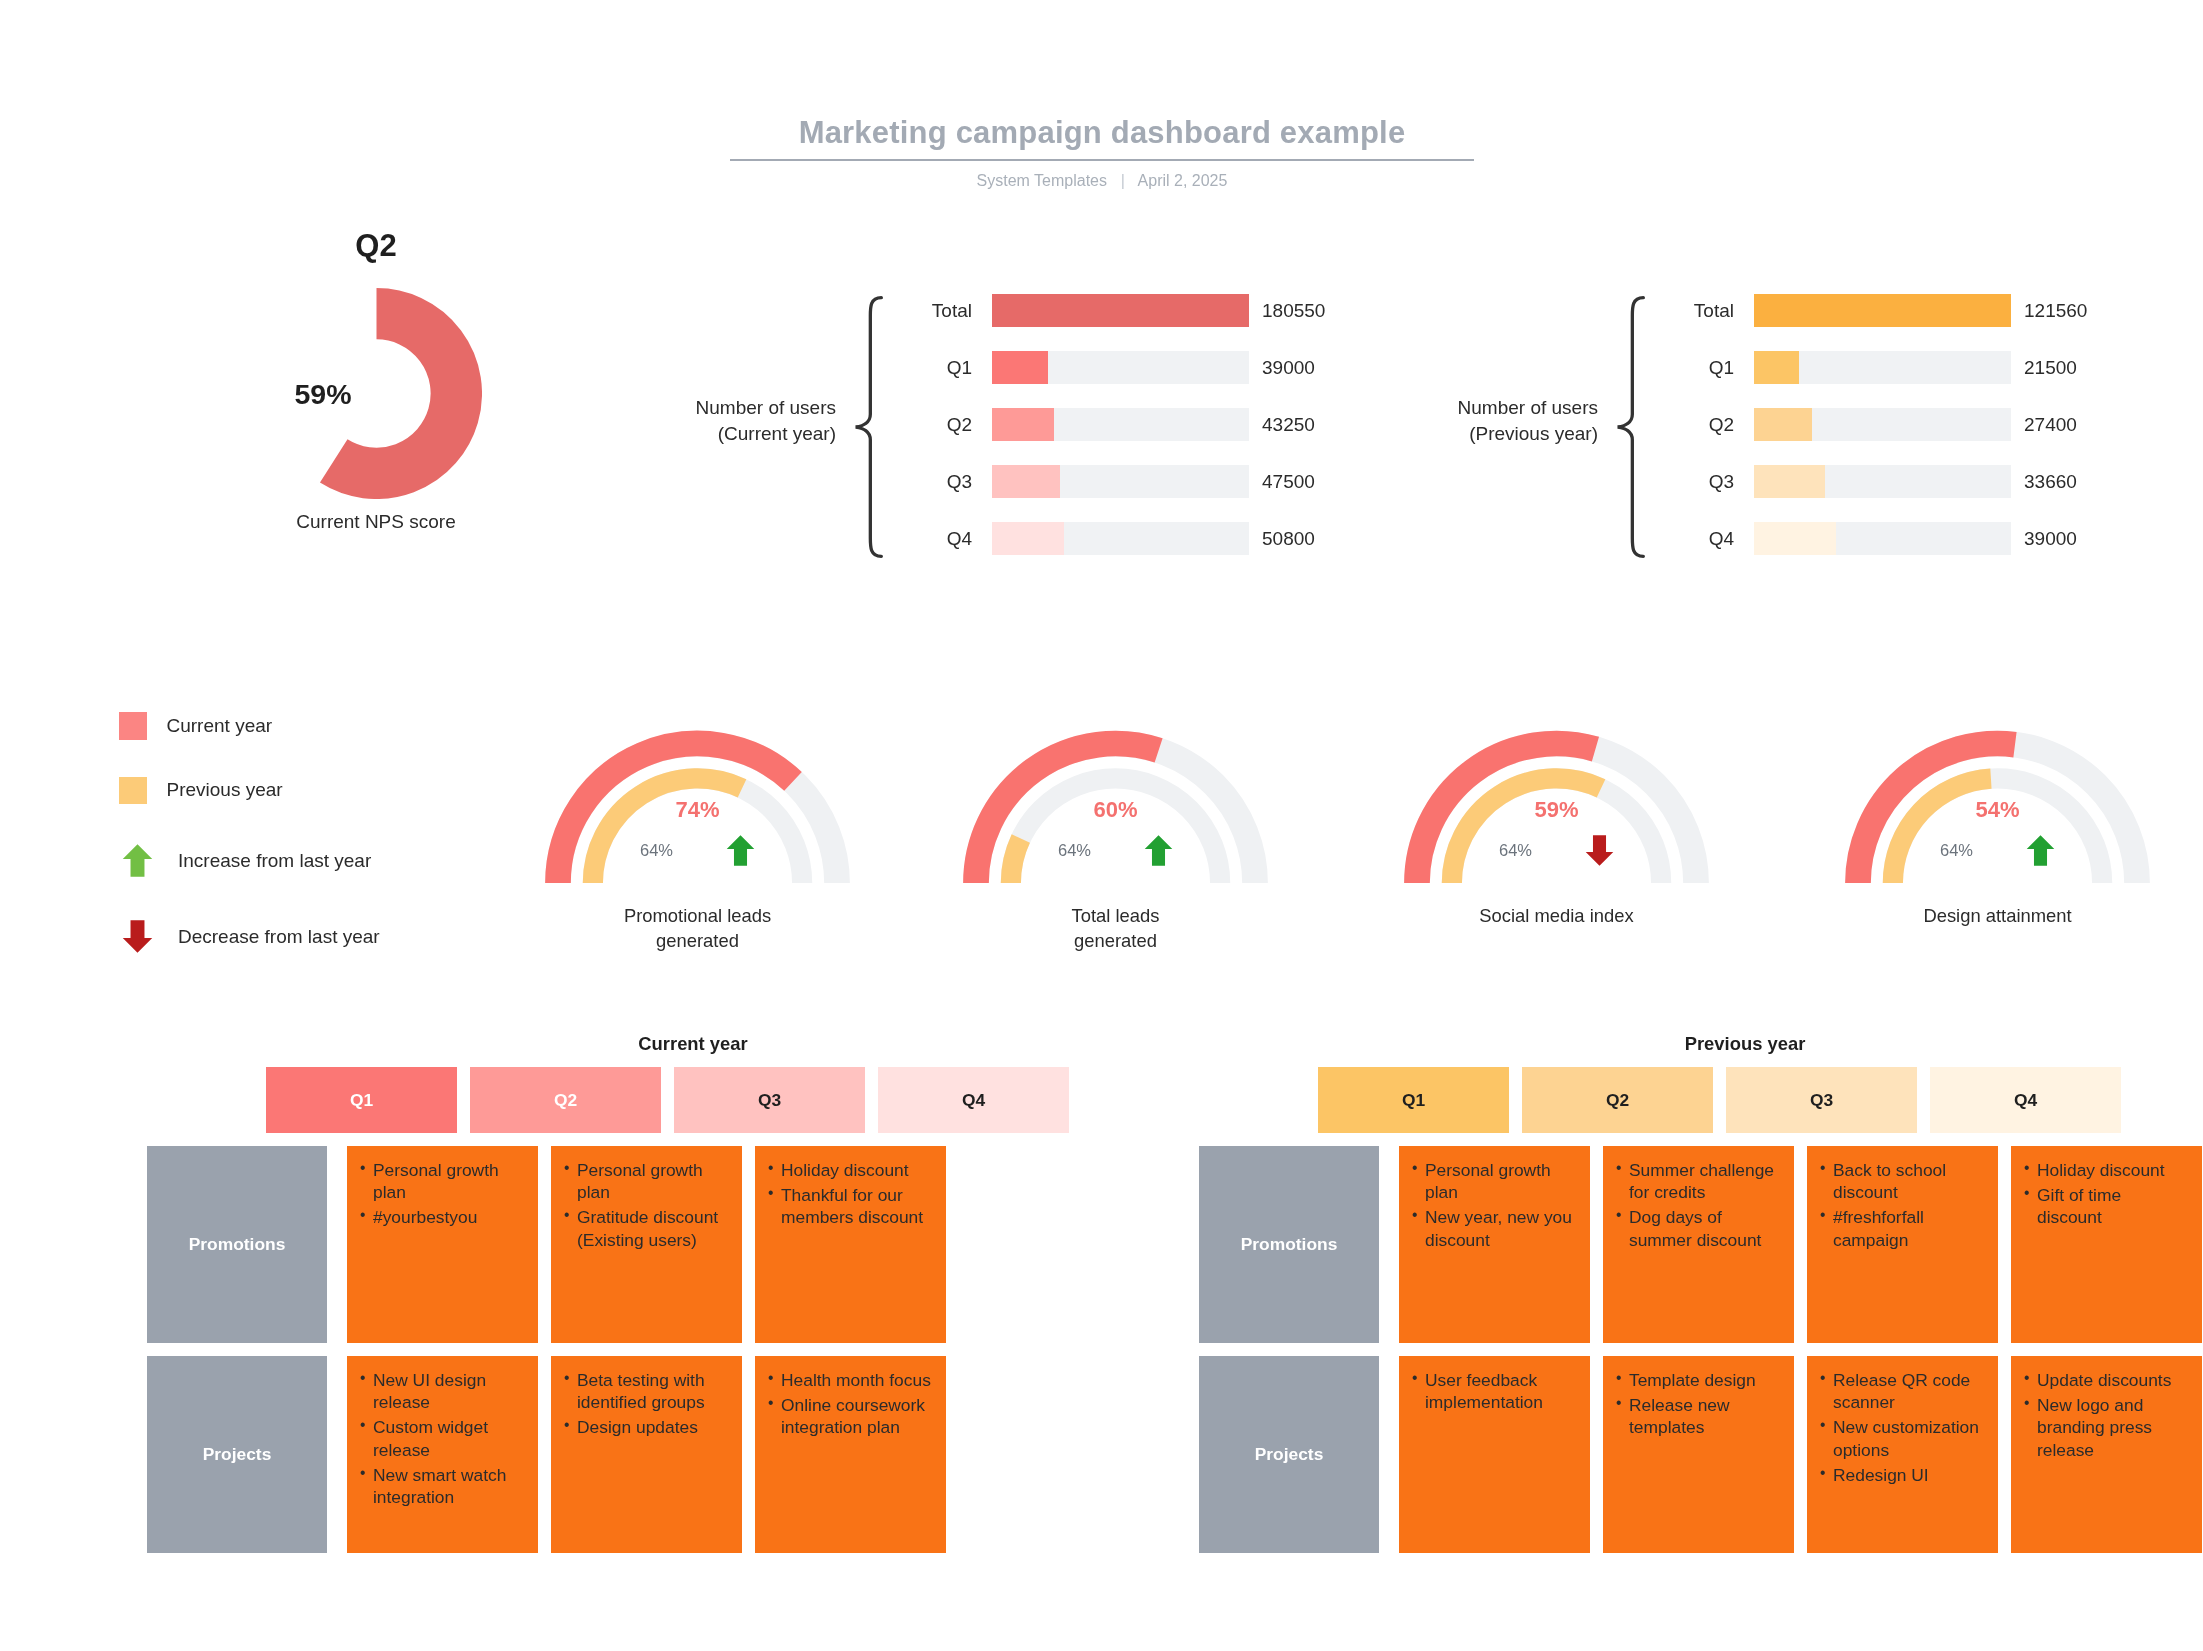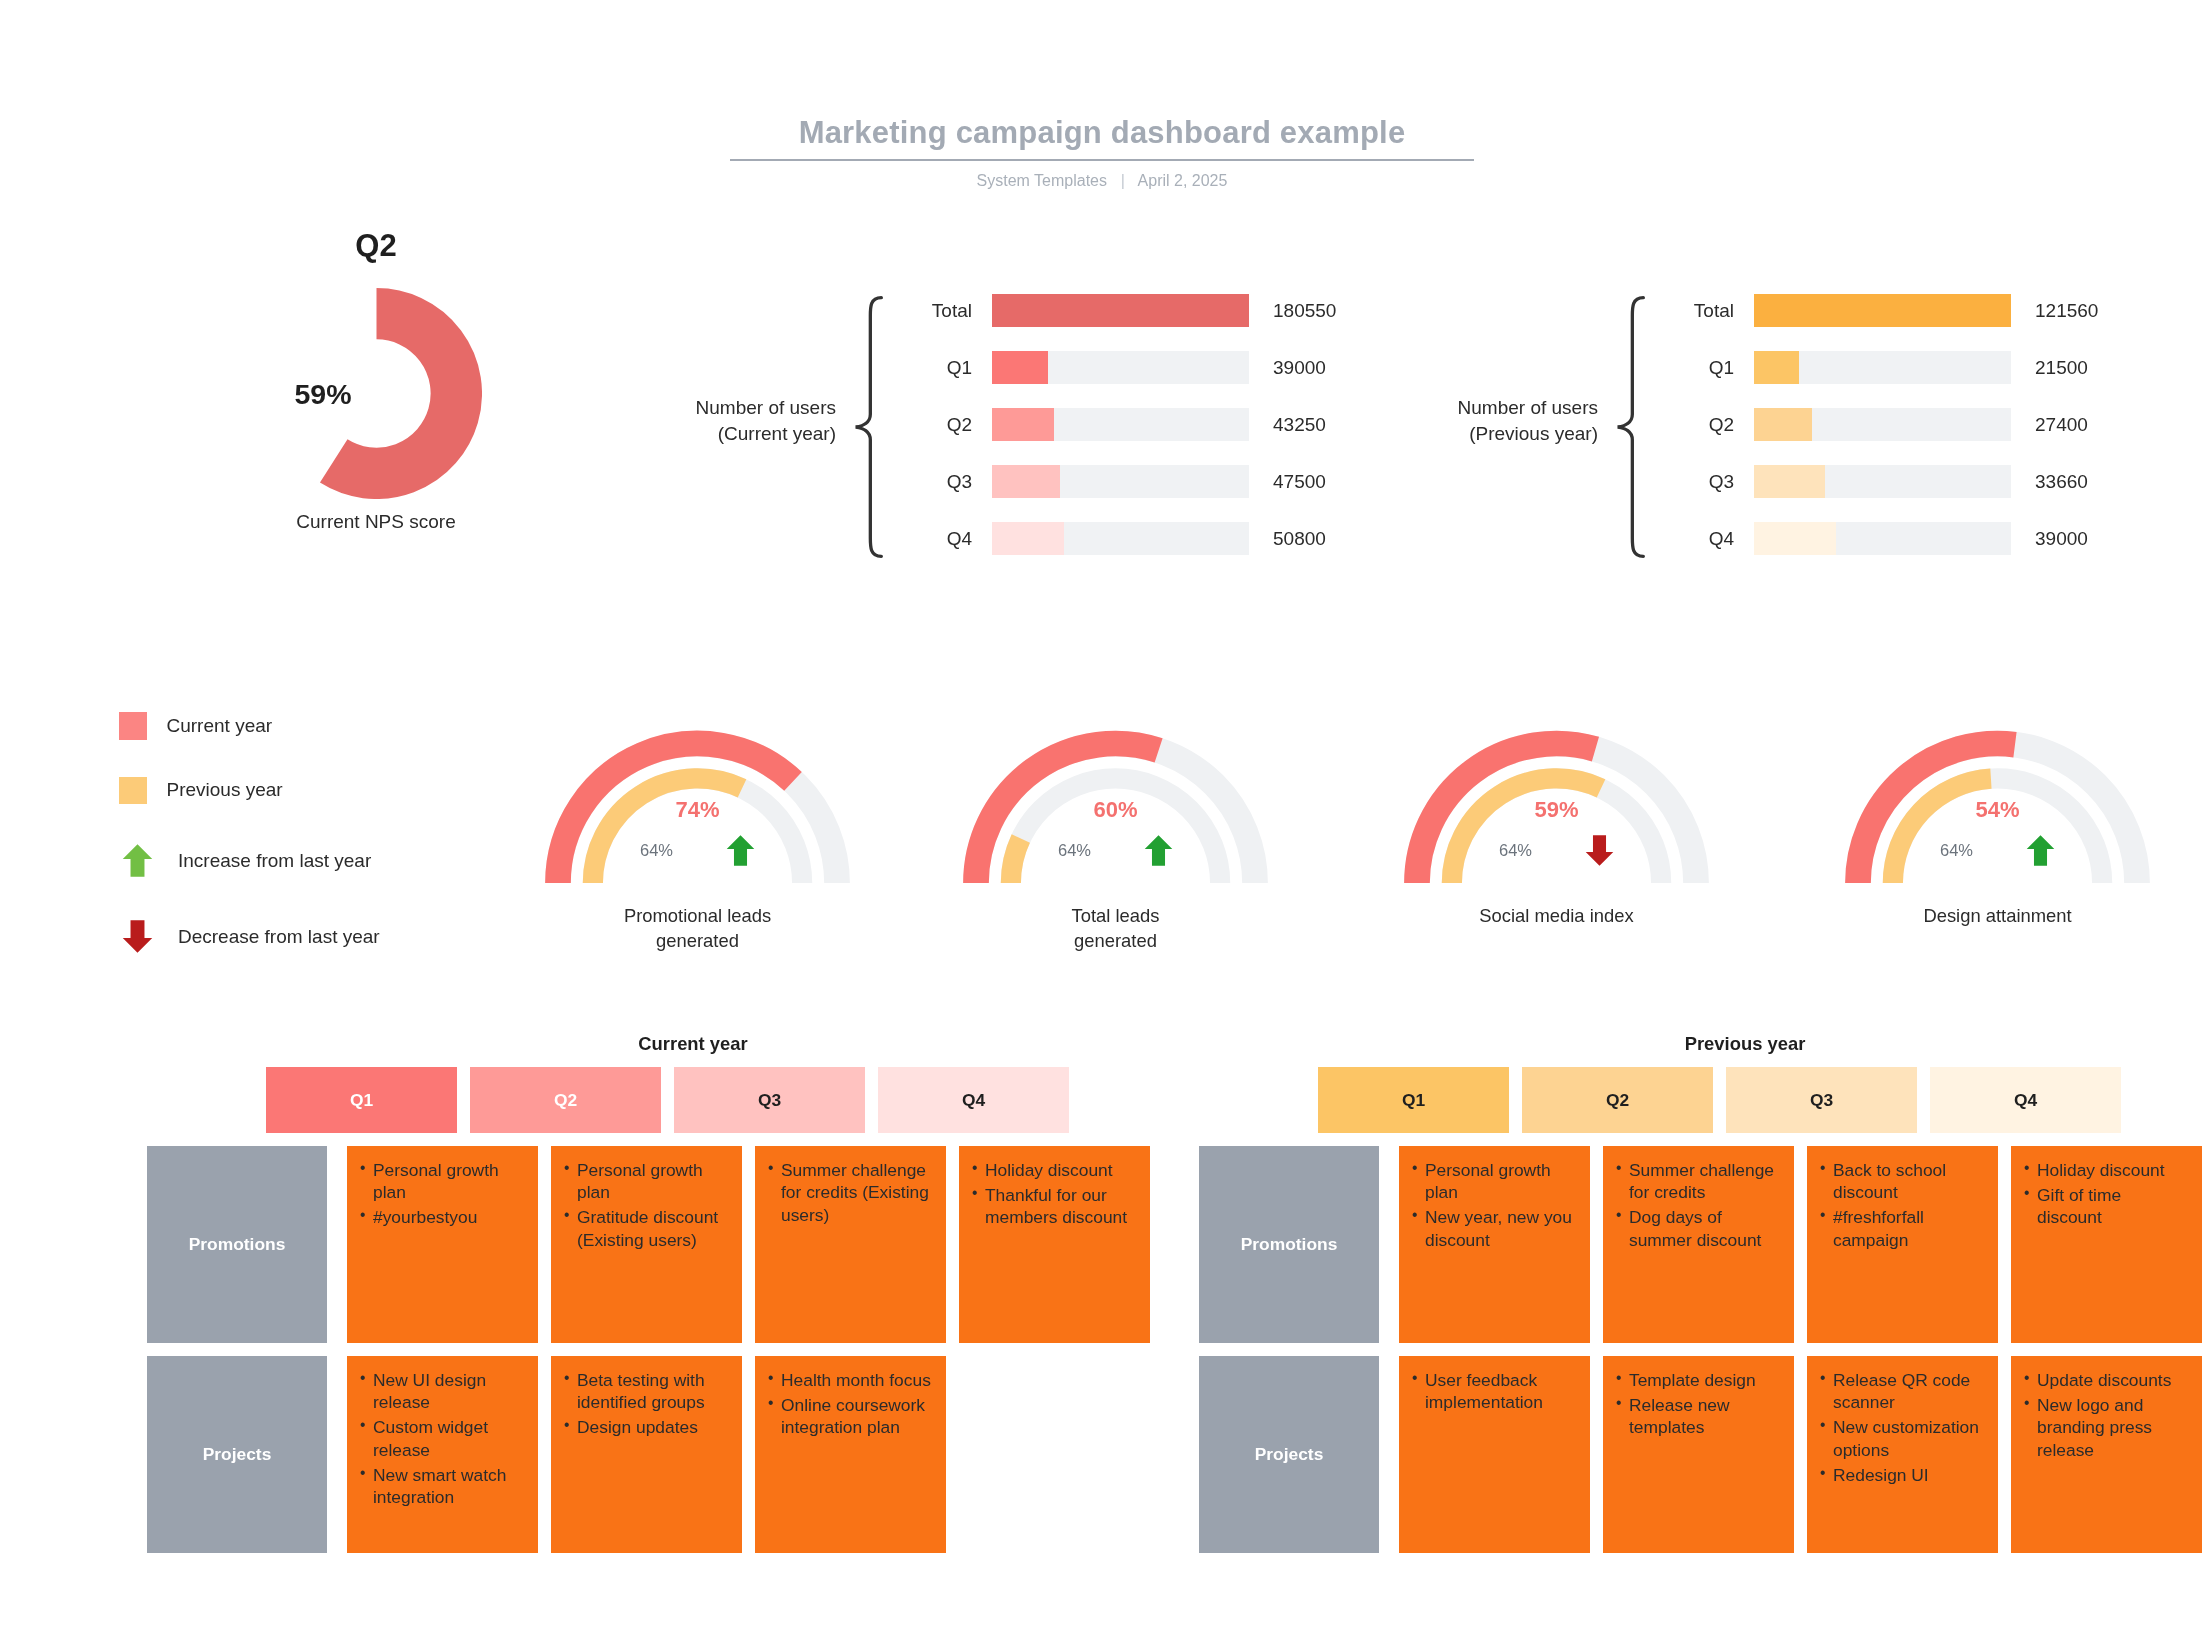--- a/index.html
+++ b/index.html
@@ -48,21 +48,21 @@
   .bar-row .rlabel {
     width:72px; text-align:right; padding-right:20px; font-size:19px; color:#2b2b2b;
     flex:0 0 auto;
   }
   .bar-row .track {
     width:257px; height:33px; background:#f0f2f4; position:relative; flex:0 0 auto;
   }
   .bar-row.total .track { background:transparent; }
   .bar-row .fill { position:absolute; left:0; top:0; height:33px; }
   .bar-row .rvalue {
-    margin-left:24px; font-size:19px; color:#2b2b2b; white-space:nowrap; flex:0 0 auto;
+    margin-left:13px; font-size:19px; color:#2b2b2b; white-space:nowrap; flex:0 0 auto;
   }
 
   
   .legend { position:absolute; left:119px; top:712px; }
   .legend .lrow { display:flex; align-items:center; margin-bottom:37px; }
   .legend .lrow:last-child { margin-bottom:0; }
   .legend .swatch { width:27.5px; height:27.5px; flex:0 0 auto; }
   .legend .arrowbox { width:37px; height:39px; flex:0 0 auto; display:flex; align-items:center; justify-content:center; }
   .legend .ltext { margin-left:20px; font-size:19px; color:#2b2b2b; }
   .legend .lrow.arrowrow .ltext { margin-left:22px; }
@@ -380,25 +380,20 @@
         </ul>
       </div>
       <div class="cell">
         <ul>
           <li>Personal growth plan</li>
           <li>Gratitude discount (Existing users)</li>
         </ul>
       </div>
       <div class="cell">
         <ul>
-          <li>Summer challenge for credits (Existing users)</li>
-        </ul>
-      </div>
-      <div class="cell">
-        <ul>
           <li>Holiday discount</li>
           <li>Thankful for our members discount</li>
         </ul>
       </div>
     </div>
     <div class="trow projects">
       <div class="rowhead">Projects</div>
       <div class="cell">
         <ul>
           <li>New UI design release</li>

